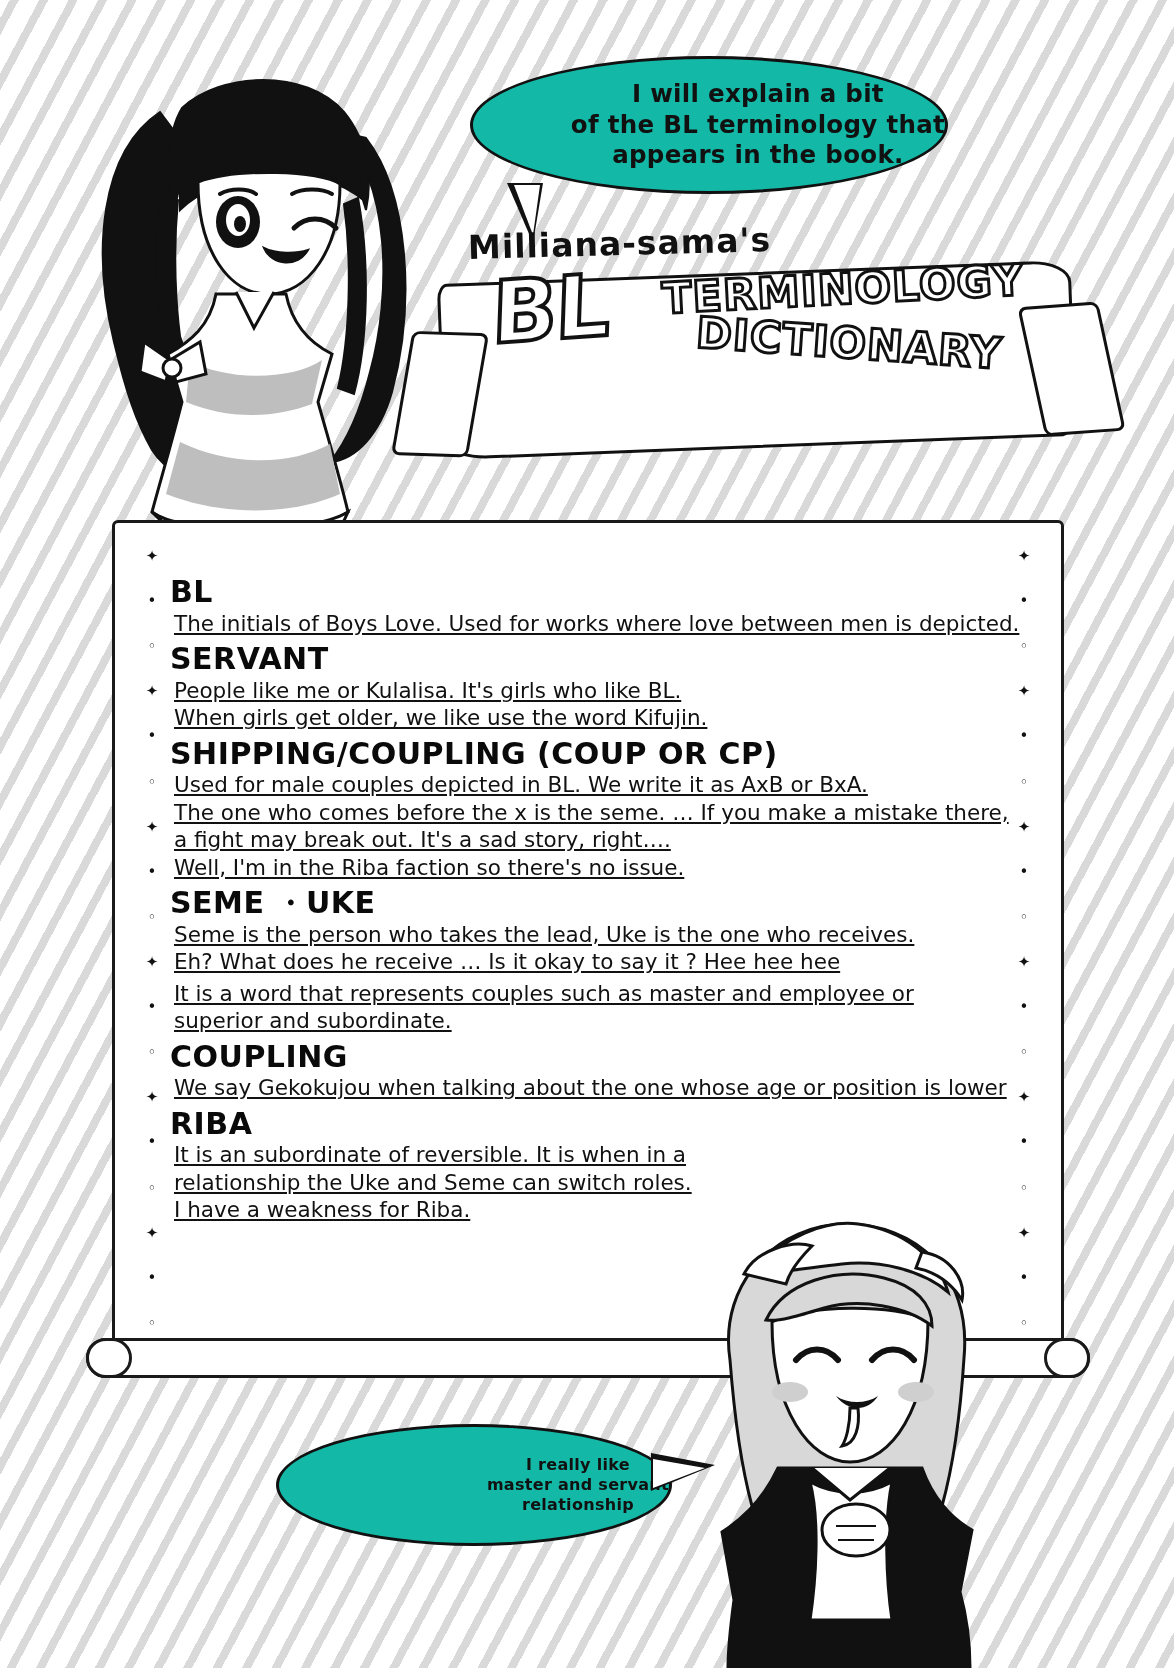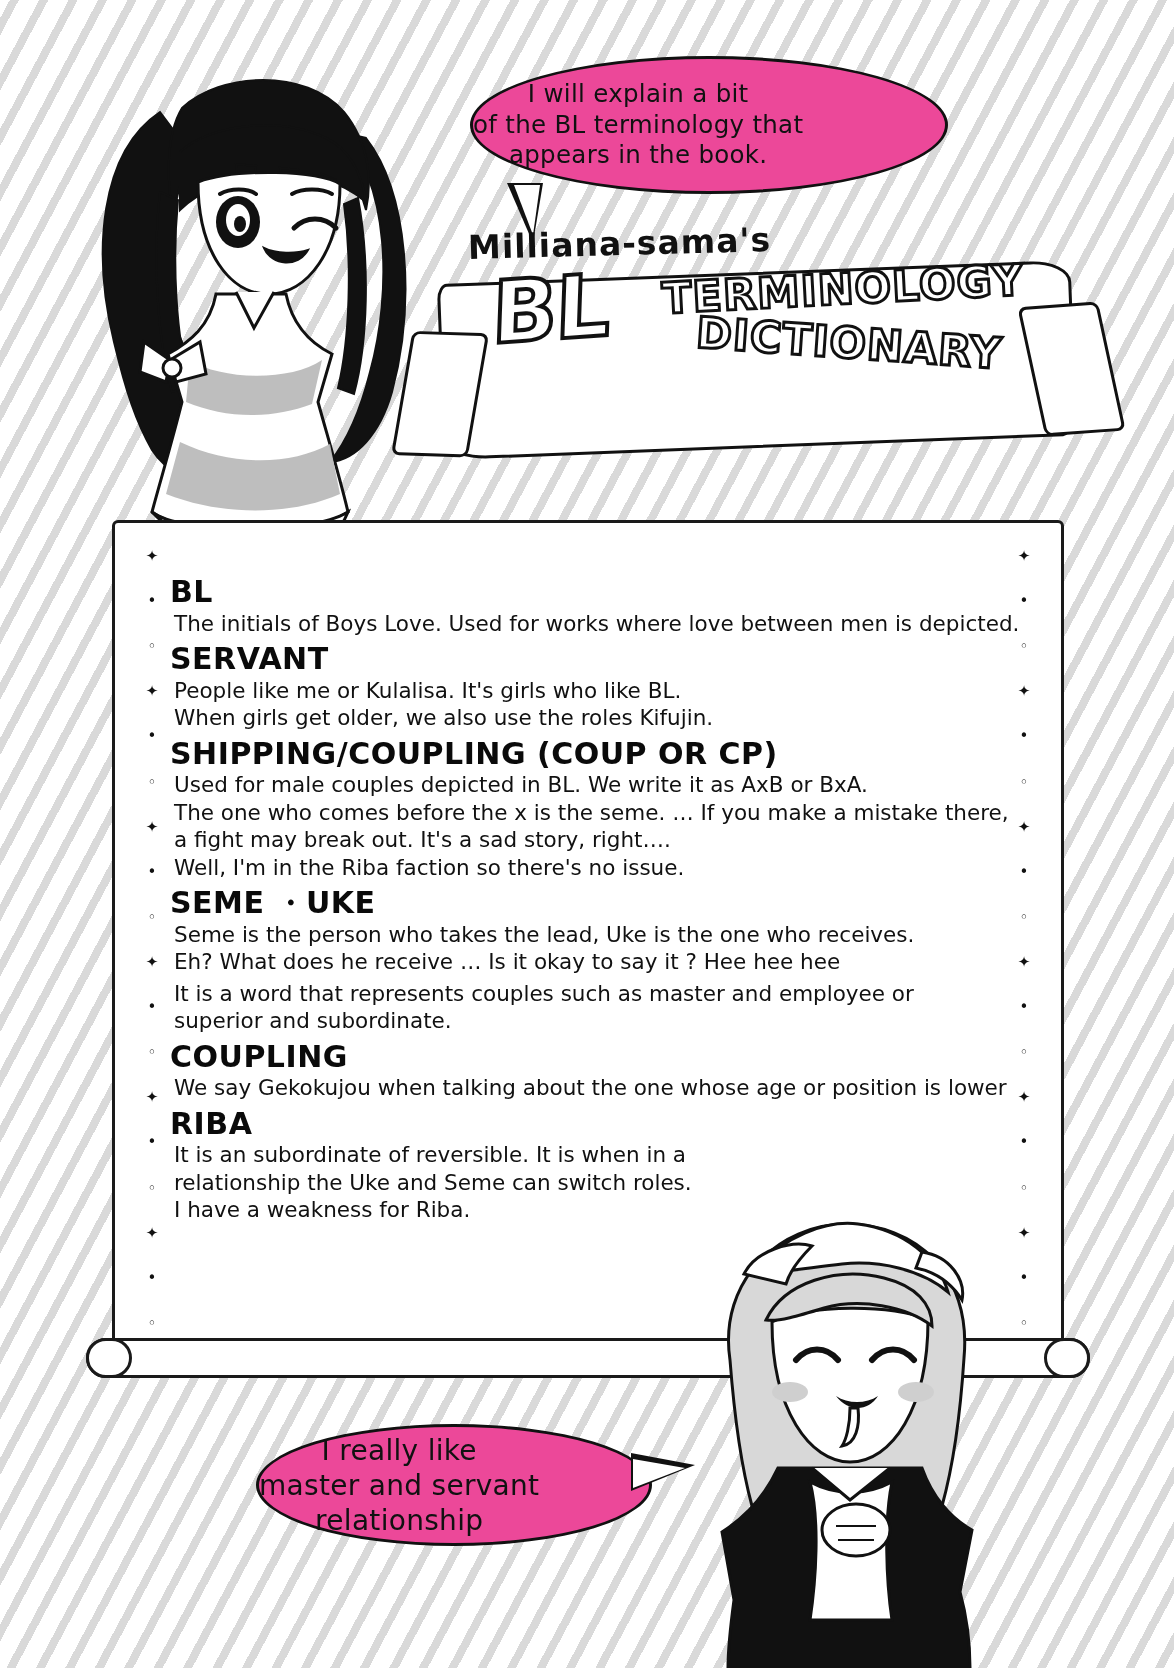--- a/index.html
+++ b/index.html
@@ -112,21 +112,21 @@
     margin: 6px 0 2px 20px;
     line-height: 1.05;
   }
   .defs {
     margin: 0 0 0 24px;
     font-size: 21.5px;
     line-height: 1.28;
     color: #111;
     font-family: "DejaVu Sans", sans-serif;
   }
-  .defs div { white-space: nowrap; }
+  .defs div { white-space: nowrap; text-decoration: underline; }
 
   
   #banner {
     position: absolute;
     left: 430px;
     top: 210px;
     width: 650px;
     height: 300px;
   }
   #banner-ribbon {
@@ -213,29 +213,29 @@
     line-height: 1;
     color: #fff;
     -webkit-text-stroke: 3px #111;
     transform: rotate(4deg);
     letter-spacing: 1px;
   }
 
   
   .balloon {
     position: absolute;
-    background: #ec4899;
+    background: #14b8a6;
     border: 3px solid #111;
     border-radius: 50%;
     display: flex;
     align-items: center;
-    justify-content: flex-start;
+    justify-content: flex-end;
     text-align: center;
     font-family: "DejaVu Sans", sans-serif;
-    font-weight: 400;
+    font-weight: 700;
     color: #111;
     box-sizing: border-box;
   }
   #balloon-top {
     left: 470px;
     top: 56px;
     width: 478px;
     height: 138px;
     font-size: 24.5px;
     line-height: 1.24;
@@ -254,25 +254,25 @@
     content: "";
     position: absolute;
     left: -19px;
     top: -58px;
     width: 0; height: 0;
     border-left: 19px solid transparent;
     border-right: 7px solid transparent;
     border-top: 50px solid #fff;
   }
   #balloon-bottom {
-    left: 256px;
+    left: 276px;
     top: 1424px;
     width: 396px;
     height: 122px;
-    font-size: 28px;
+    font-size: 16px;
     line-height: 1.25;
     letter-spacing: 0.3px;
   }
   #balloon-bottom .tail {
     position: absolute;
     right: -46px;
     top: 26px;
     width: 0; height: 0;
     border-top: 12px solid transparent;
     border-bottom: 26px solid transparent;
@@ -435,21 +435,21 @@
     <div class="term">BL</div>
     <div class="defs">
       <div>The initials of Boys Love. Used for works where love between men is depicted.</div>
     </div>
   </div>
 
   <div class="entry">
     <div class="term">SERVANT</div>
     <div class="defs">
       <div>People like me or Kulalisa. It's girls who like BL.</div>
-      <div>When girls get older, we also use the roles Kifujin.</div>
+      <div>When girls get older, we like use the word Kifujin.</div>
     </div>
   </div>
 
   <div class="entry">
     <div class="term">SHIPPING/COUPLING (COUP OR CP)</div>
     <div class="defs">
       <div>Used for male couples depicted in BL. We write it as AxB or BxA.</div>
       <div>The one who comes before the x is the seme. … If you make a mistake there,</div>
       <div>a fight may break out. It's a sad story, right….</div>
       <div>Well, I'm in the Riba faction so there's no issue.</div>

